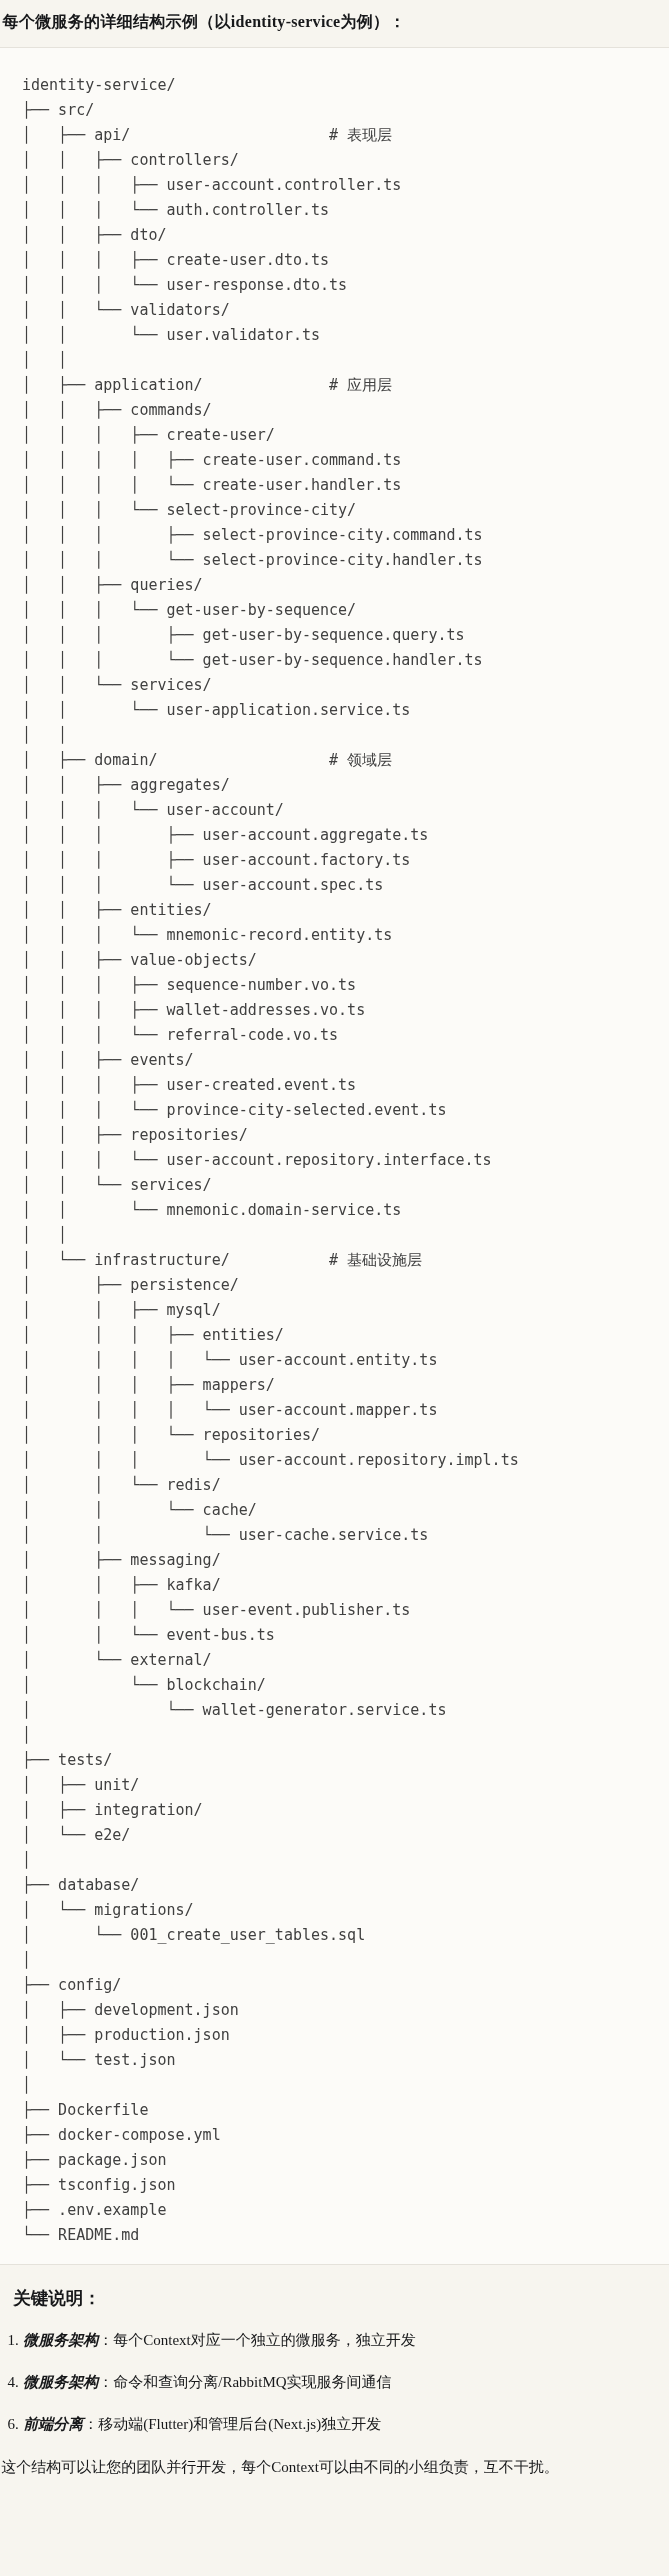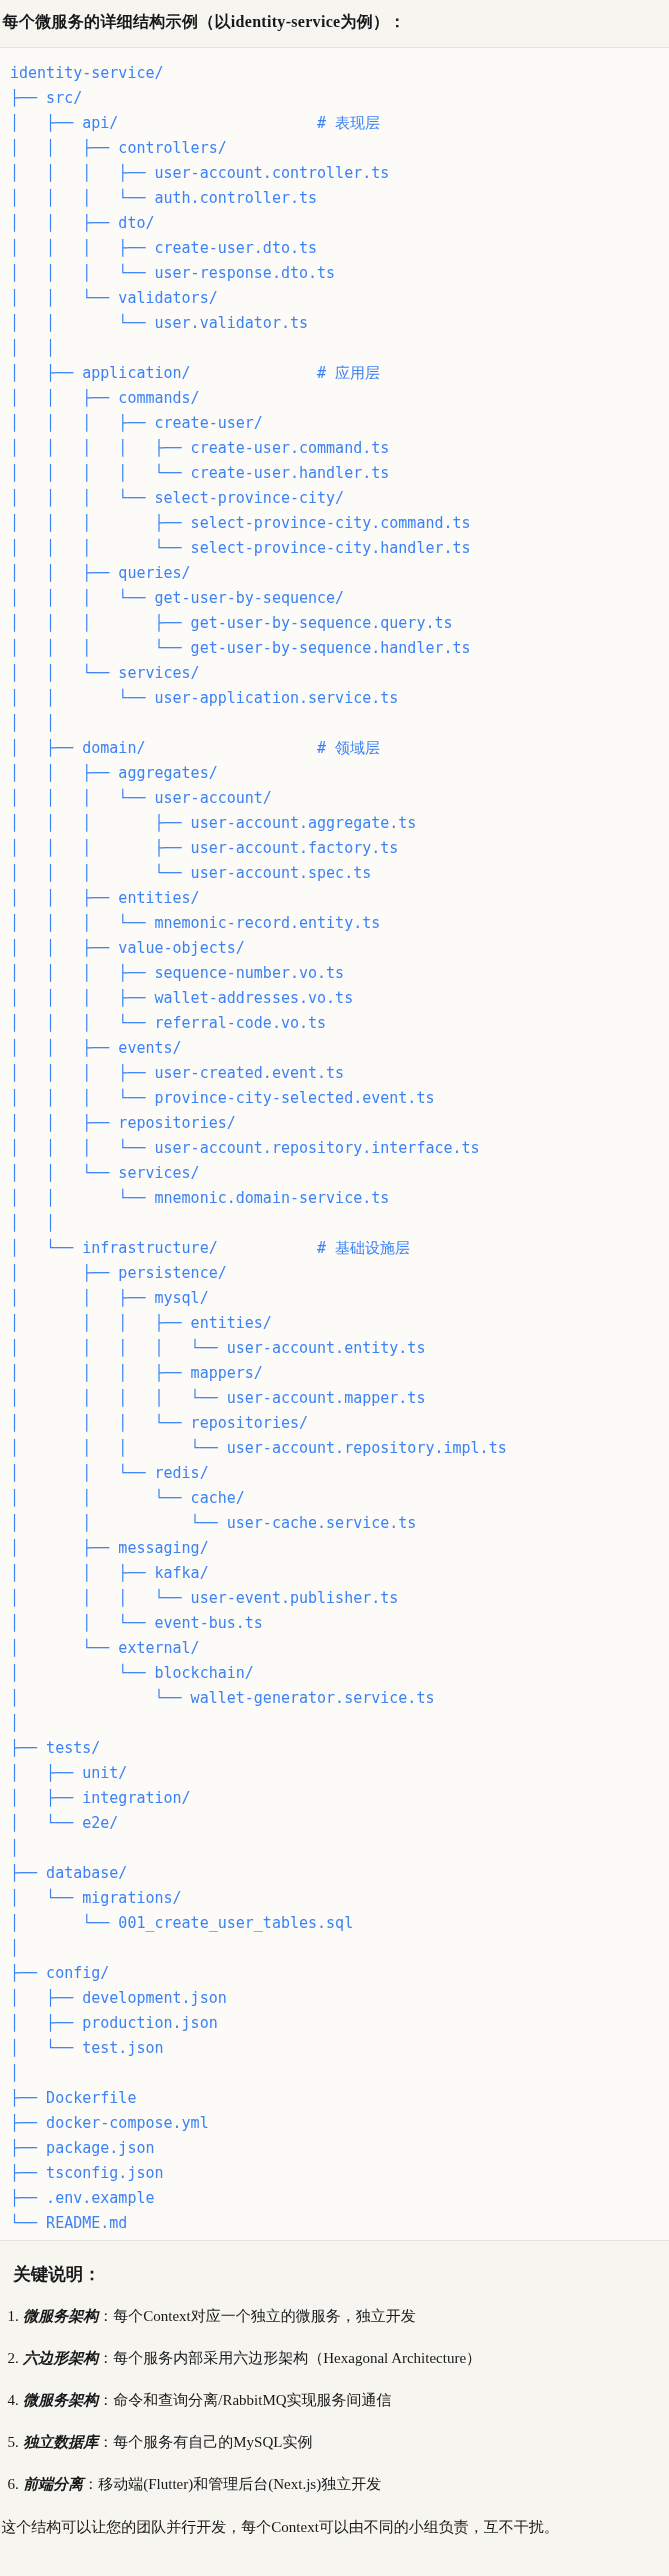--- a/index.html
+++ b/index.html
@@ -27,25 +27,25 @@
     margin-top: 12px;
     background: #fcfbf8;
     border-top: 0.6px solid #e5e2db;
     border-bottom: 0.6px solid #e5e2db;
     padding: 13px 10px 3.8px 10px;
     box-sizing: border-box;
     width: 669px;
     overflow: hidden;
   }
   .code-block pre {
-    margin: 0;
+    margin: 12px;
     font-family: "DejaVu Sans Mono", "Liberation Mono", monospace;
     font-size: 15px;
     line-height: 25px;
-    color: #3b82f6;
+    color: #404040;
     white-space: pre;
   }
   .notes-section {
     padding: 0 1.3px 16.3px 1.3px;
   }
   .notes-heading {
     font-size: 17.5px;
     line-height: 19px;
     font-weight: bold;
     margin: 24px 0 0 12px;
@@ -165,32 +165,26 @@
 └── README.md</pre>
 </section>
 
 <section class="notes-section">
   <h2 class="notes-heading">关键说明：</h2>
 
   <div class="note">
     <span class="note-number">1.</span><span class="note-label">微服务架构</span><span class="note-text">：每个Context对应一个独立的微服务，独立开发</span>
   </div>
 
-  <div class="note">
-    <span class="note-number">2.</span><span class="note-label">六边形架构</span><span class="note-text">：每个服务内部采用六边形架构（Hexagonal Architecture）</span>
-  </div>
 
 
   <div class="note">
     <span class="note-number">4.</span><span class="note-label">微服务架构</span><span class="note-text">：命令和查询分离/RabbitMQ实现服务间通信</span>
   </div>
 
-  <div class="note">
-    <span class="note-number">5.</span><span class="note-label">独立数据库</span><span class="note-text">：每个服务有自己的MySQL实例</span>
-  </div>
 
   <div class="note">
     <span class="note-number">6.</span><span class="note-label">前端分离</span><span class="note-text">：移动端(Flutter)和管理后台(Next.js)独立开发</span>
   </div>
 
   <p class="closing-paragraph">这个结构可以让您的团队并行开发，每个Context可以由不同的小组负责，互不干扰。</p>
 </section>
 
 
 </body></html>

